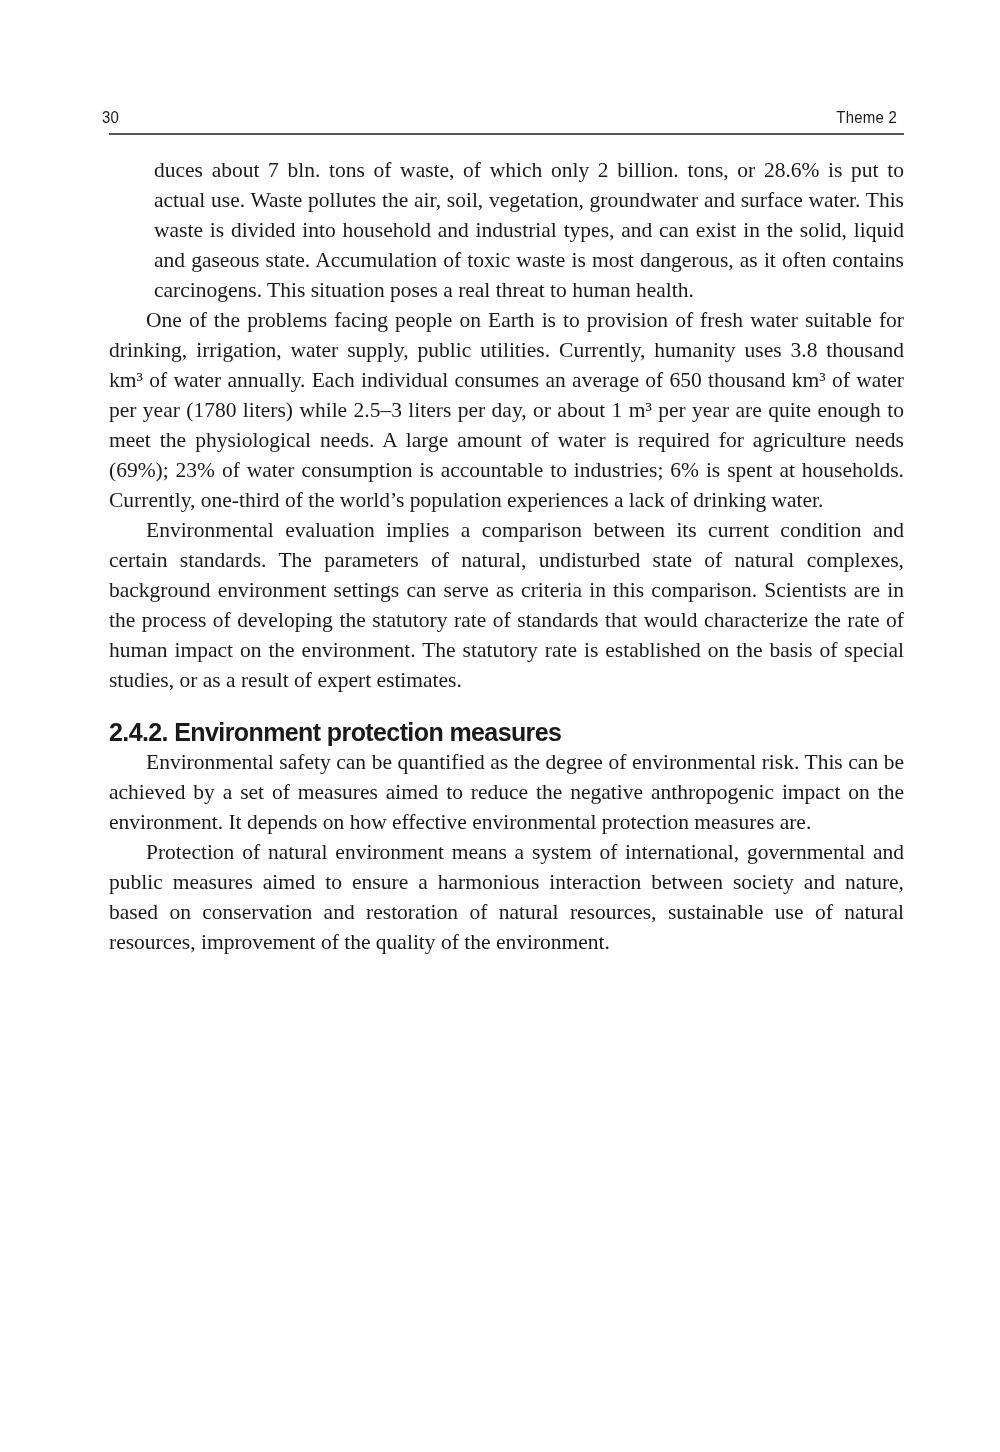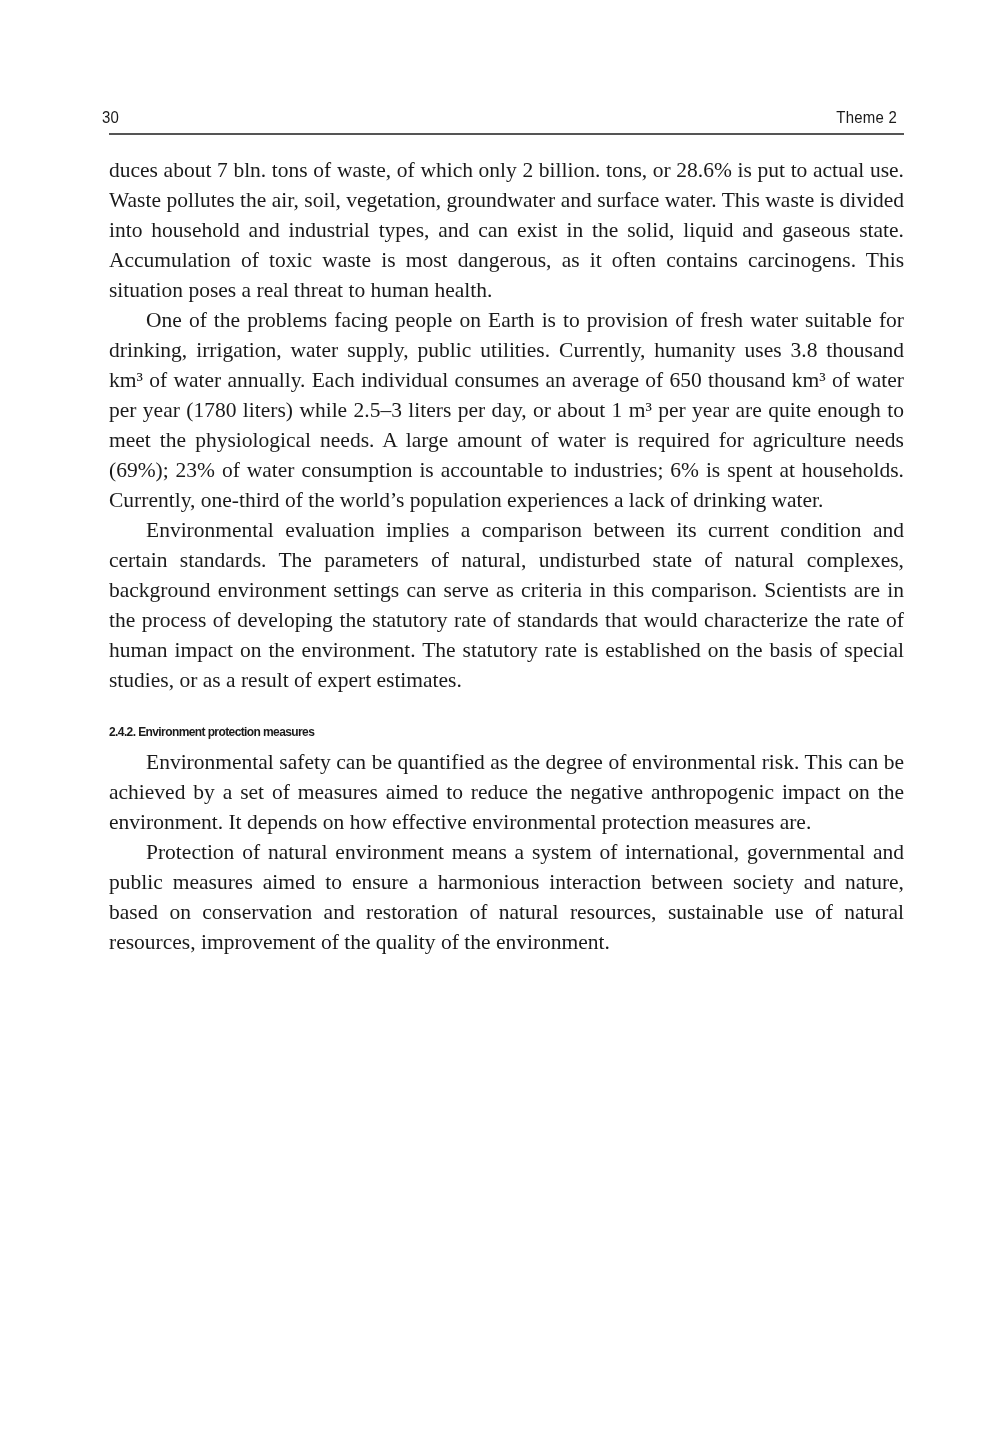--- a/index.html
+++ b/index.html
@@ -11,24 +11,24 @@
   }
   .header .pnum { left: 0; }
   .header .theme { right: 0; transform-origin: right top; }
   .rule { position: absolute; left: 109px; top: 133px; width: 795px; height: 0; border-top: 2px solid #555; }
   .body-text {
     position: absolute; left: 109px; top: 155px; width: 795px;
     font-family: "Liberation Serif", serif; font-size: 21.5px; line-height: 30px;
     text-align: justify; hyphens: manual;
   }
   .body-text p { margin: 0; text-indent: 37px; }
-  .body-text p.cont { text-indent: 0; }
+  .body-text p.cont { text-indent: 0; margin-left: 45px; }
   .section-heading {
     margin: 22px 0 0 0; font-family: "Liberation Sans", sans-serif; font-weight: bold;
-    font-size: 12px; line-height: 30px; letter-spacing: -0.6px;
+    font-size: 25px; line-height: 30px; letter-spacing: -0.6px;
   }
 </style>
 </head>
 <body>
 
 <div class="header">
   <span class="pnum">30</span>
   <span class="theme">Theme 2</span>
 </div>
 <div class="rule"></div>

